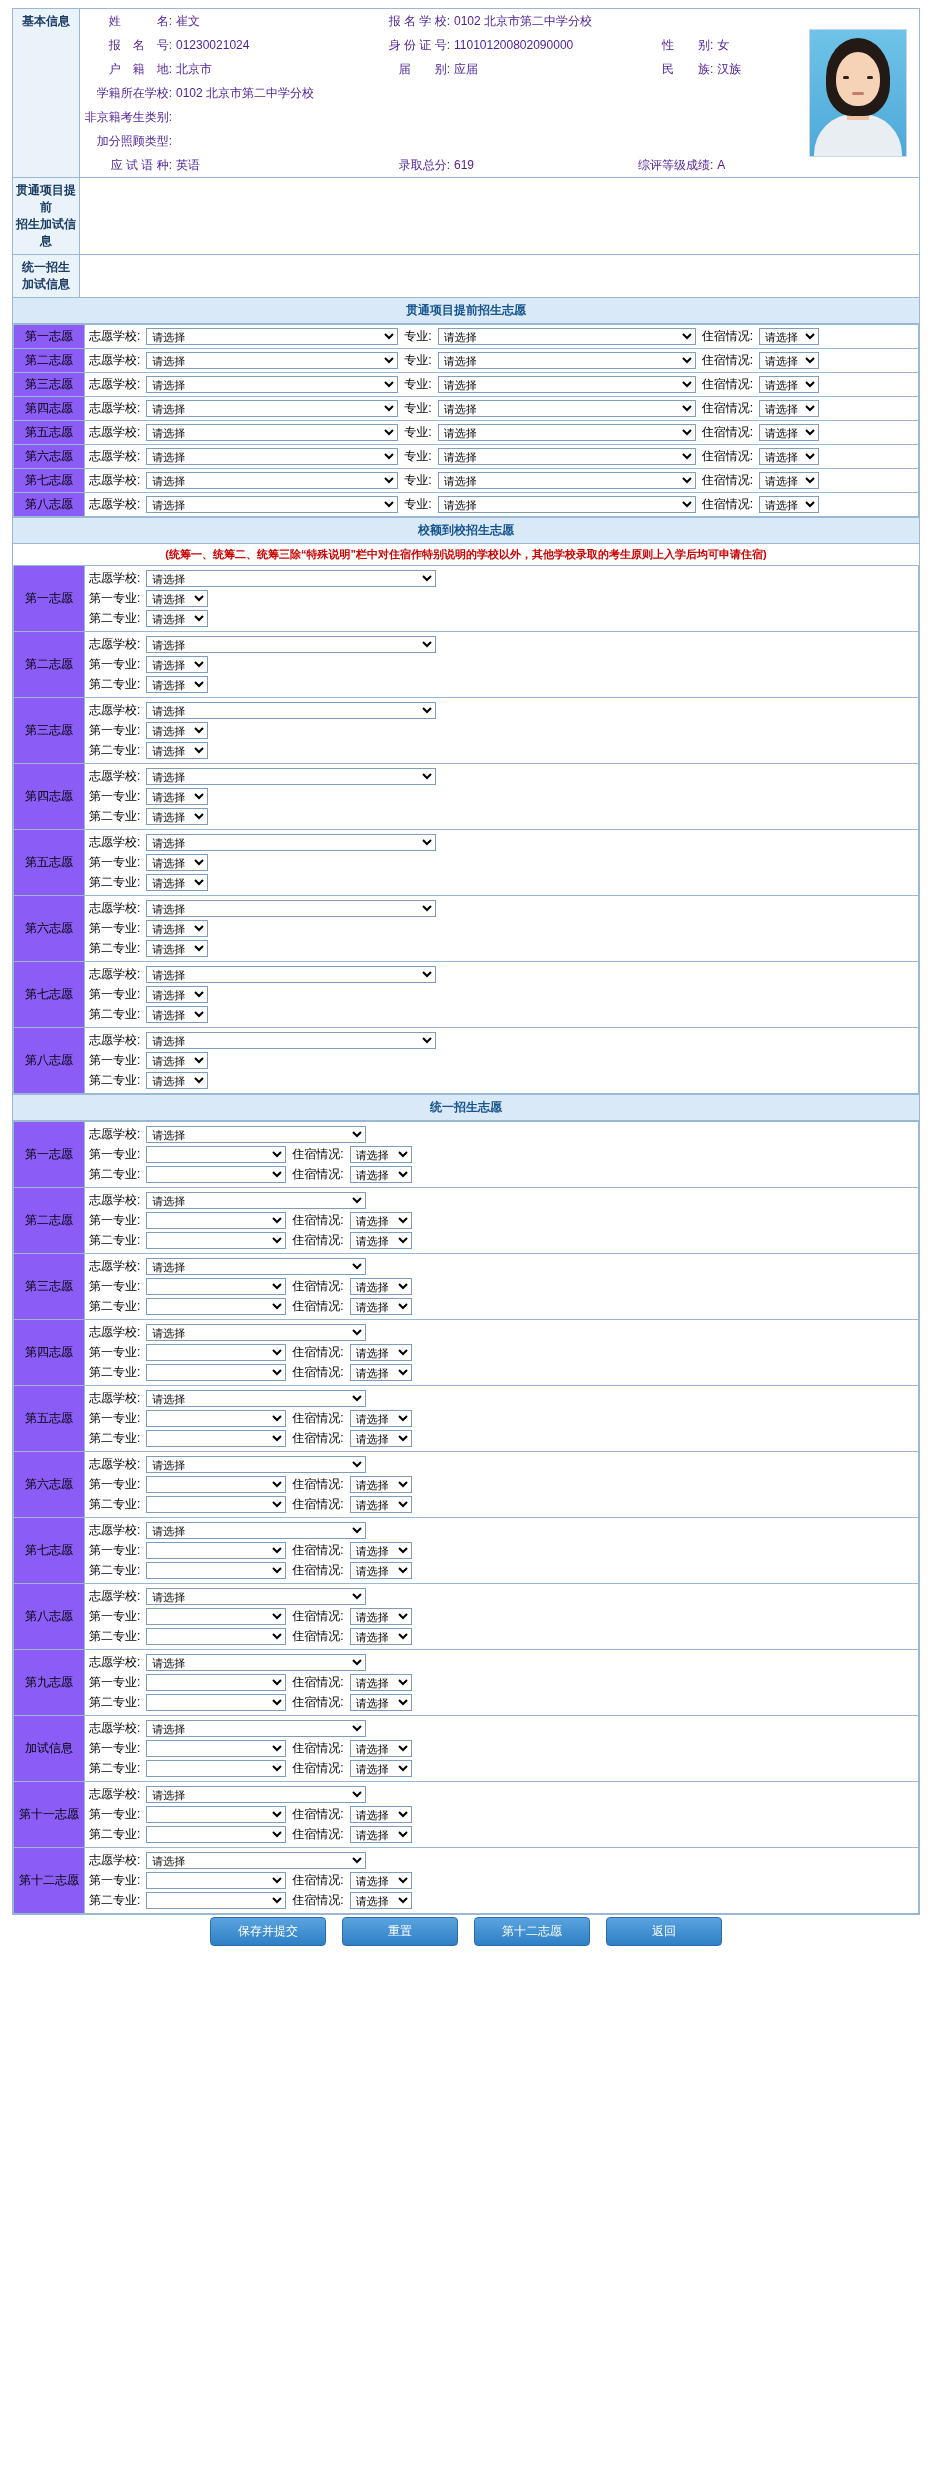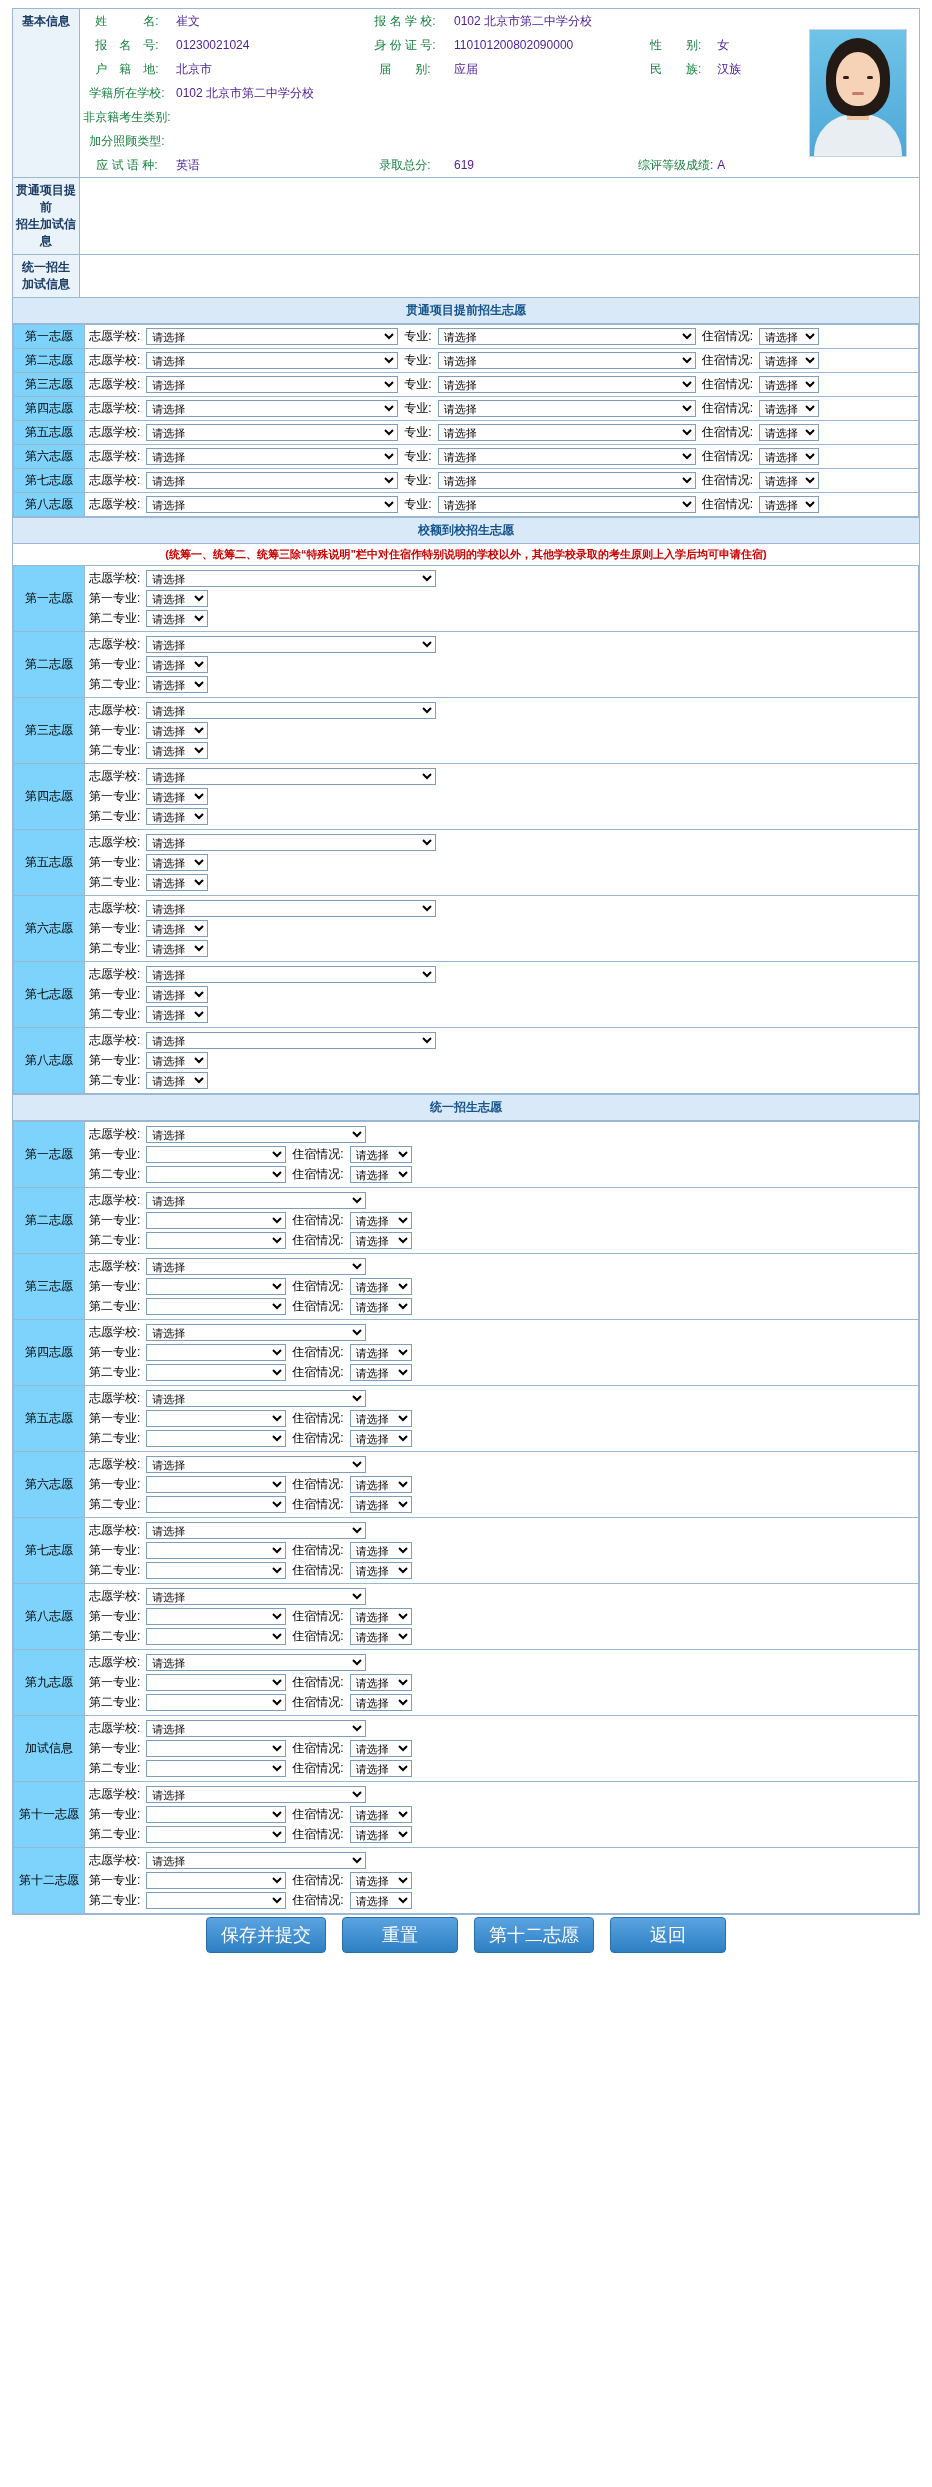--- a/index.html
+++ b/index.html
@@ -9,60 +9,60 @@
   .outer{width:908px;border:1px solid #9ab7d3;background:#ffffff;}
   .outer > tbody > tr > td{vertical-align:top;}
   .sec-label{
     width:62px;background:#eaf2fa;border:1px solid #9ab7d3;text-align:center;
     font-weight:bold;font-size:12px;color:#1a3c63;padding:4px 2px;line-height:17px;
   }
   .sec-body{border:1px solid #9ab7d3;padding:0;}
   
   .binfo{width:100%;}
   .binfo td{padding:3px 2px;font-size:12px;height:18px;}
-  .lbl{text-align:center;white-space:nowrap;color:#15803d;}
+  .lbl{text-align:right;white-space:nowrap;color:#4c1d95;}
   .val{color:#4c1d95;padding-left:4px;}
   .photo-cell{width:108px;text-align:center;vertical-align:middle;padding:4px;}
   .photo{width:96px;height:126px;border:1px solid #c8d6e3;background:linear-gradient(#6fc3e8,#4ea8d8);position:relative;overflow:hidden;}
   .ph-hair{position:absolute;left:50%;top:8px;transform:translateX(-50%);width:64px;height:78px;border-radius:50% 50% 40% 40%;background:#231a16;}
   .ph-face2{position:absolute;left:50%;top:22px;transform:translateX(-50%);width:44px;height:54px;border-radius:50% 50% 46% 46%;background:#f6d2b6;}
   .ph-body{position:absolute;left:50%;bottom:0;transform:translateX(-50%);width:88px;height:42px;border-radius:40px 40px 0 0;background:#e9eef2;}
   .ph-neck{position:absolute;left:50%;bottom:36px;transform:translateX(-50%);width:22px;height:16px;background:#edc3a4;}
   .ph-eye{position:absolute;width:6px;height:3px;border-radius:3px;background:#2b1d17;top:46px;}
   .ph-eye.l{left:50%;margin-left:-15px;}
   .ph-eye.r{left:50%;margin-left:9px;}
   .ph-mouth{position:absolute;left:50%;transform:translateX(-50%);top:62px;width:12px;height:3px;border-radius:3px;background:#c77a6a;}
   
   .band{
     background:#d9e9f7;border:1px solid #9ab7d3;text-align:center;font-weight:bold;
     color:#14538c;padding:4px 0;font-size:12px;
   }
   .warn{color:#cc0000;text-align:center;font-weight:bold;font-size:11px;padding:3px 0;background:#ffffff;}
   
   .wtable{width:100%;border-collapse:collapse;}
   .wtable td{border:1px solid #9ab7d3;padding:3px 4px;font-size:12px;}
-  .wname{width:62px;text-align:center;background:#7dd3fc;white-space:nowrap;font-size:12px;margin-top:18px;}
+  .wname{width:62px;text-align:center;background:#8b5cf6;white-space:nowrap;font-size:12px;margin-top:18px;}
   select{
     font-family:"Liberation Sans","DejaVu Sans",sans-serif;font-size:11px;
     border:1px solid #7f9db9;background:#ffffff;height:17px;padding:0 1px;color:#000;
   }
   select.w-school{width:252px;}
   select.w-major{width:258px;}
   select.w-dorm{width:60px;}
   select.x-school{width:290px;}
   select.x-major{width:62px;}
   select.t-school{width:220px;}
   select.t-major{width:140px;}
   select.t-dorm{width:62px;}
   .sub-line{padding:1px 0;}
   .sub-line + .sub-line{padding-top:2px;}
   .tip{color:#cc0000;text-align:center;font-size:12px;padding:10px 0 6px 0;}
   .btns{text-align:center;padding:2px 0 10px 0;}
   .btn{
-    display:inline-block;margin:0 8px;min-width:86px;padding:5px 14px;color:#fff;font-size:18px;
+    display:inline-block;margin:0 8px;min-width:86px;padding:5px 14px;color:#fff;font-size:12px;
     background:linear-gradient(#5ba3e0,#2d7fc4);border:1px solid #2a6ca8;border-radius:4px;cursor:pointer;
   }
   .empty-body{height:38px;}
   .flexrow{display:flex;align-items:center;gap:6px;}
   .flexrow .lab{white-space:nowrap;}
 </style>
 </head>
 <body>
 
 <div class="page">

